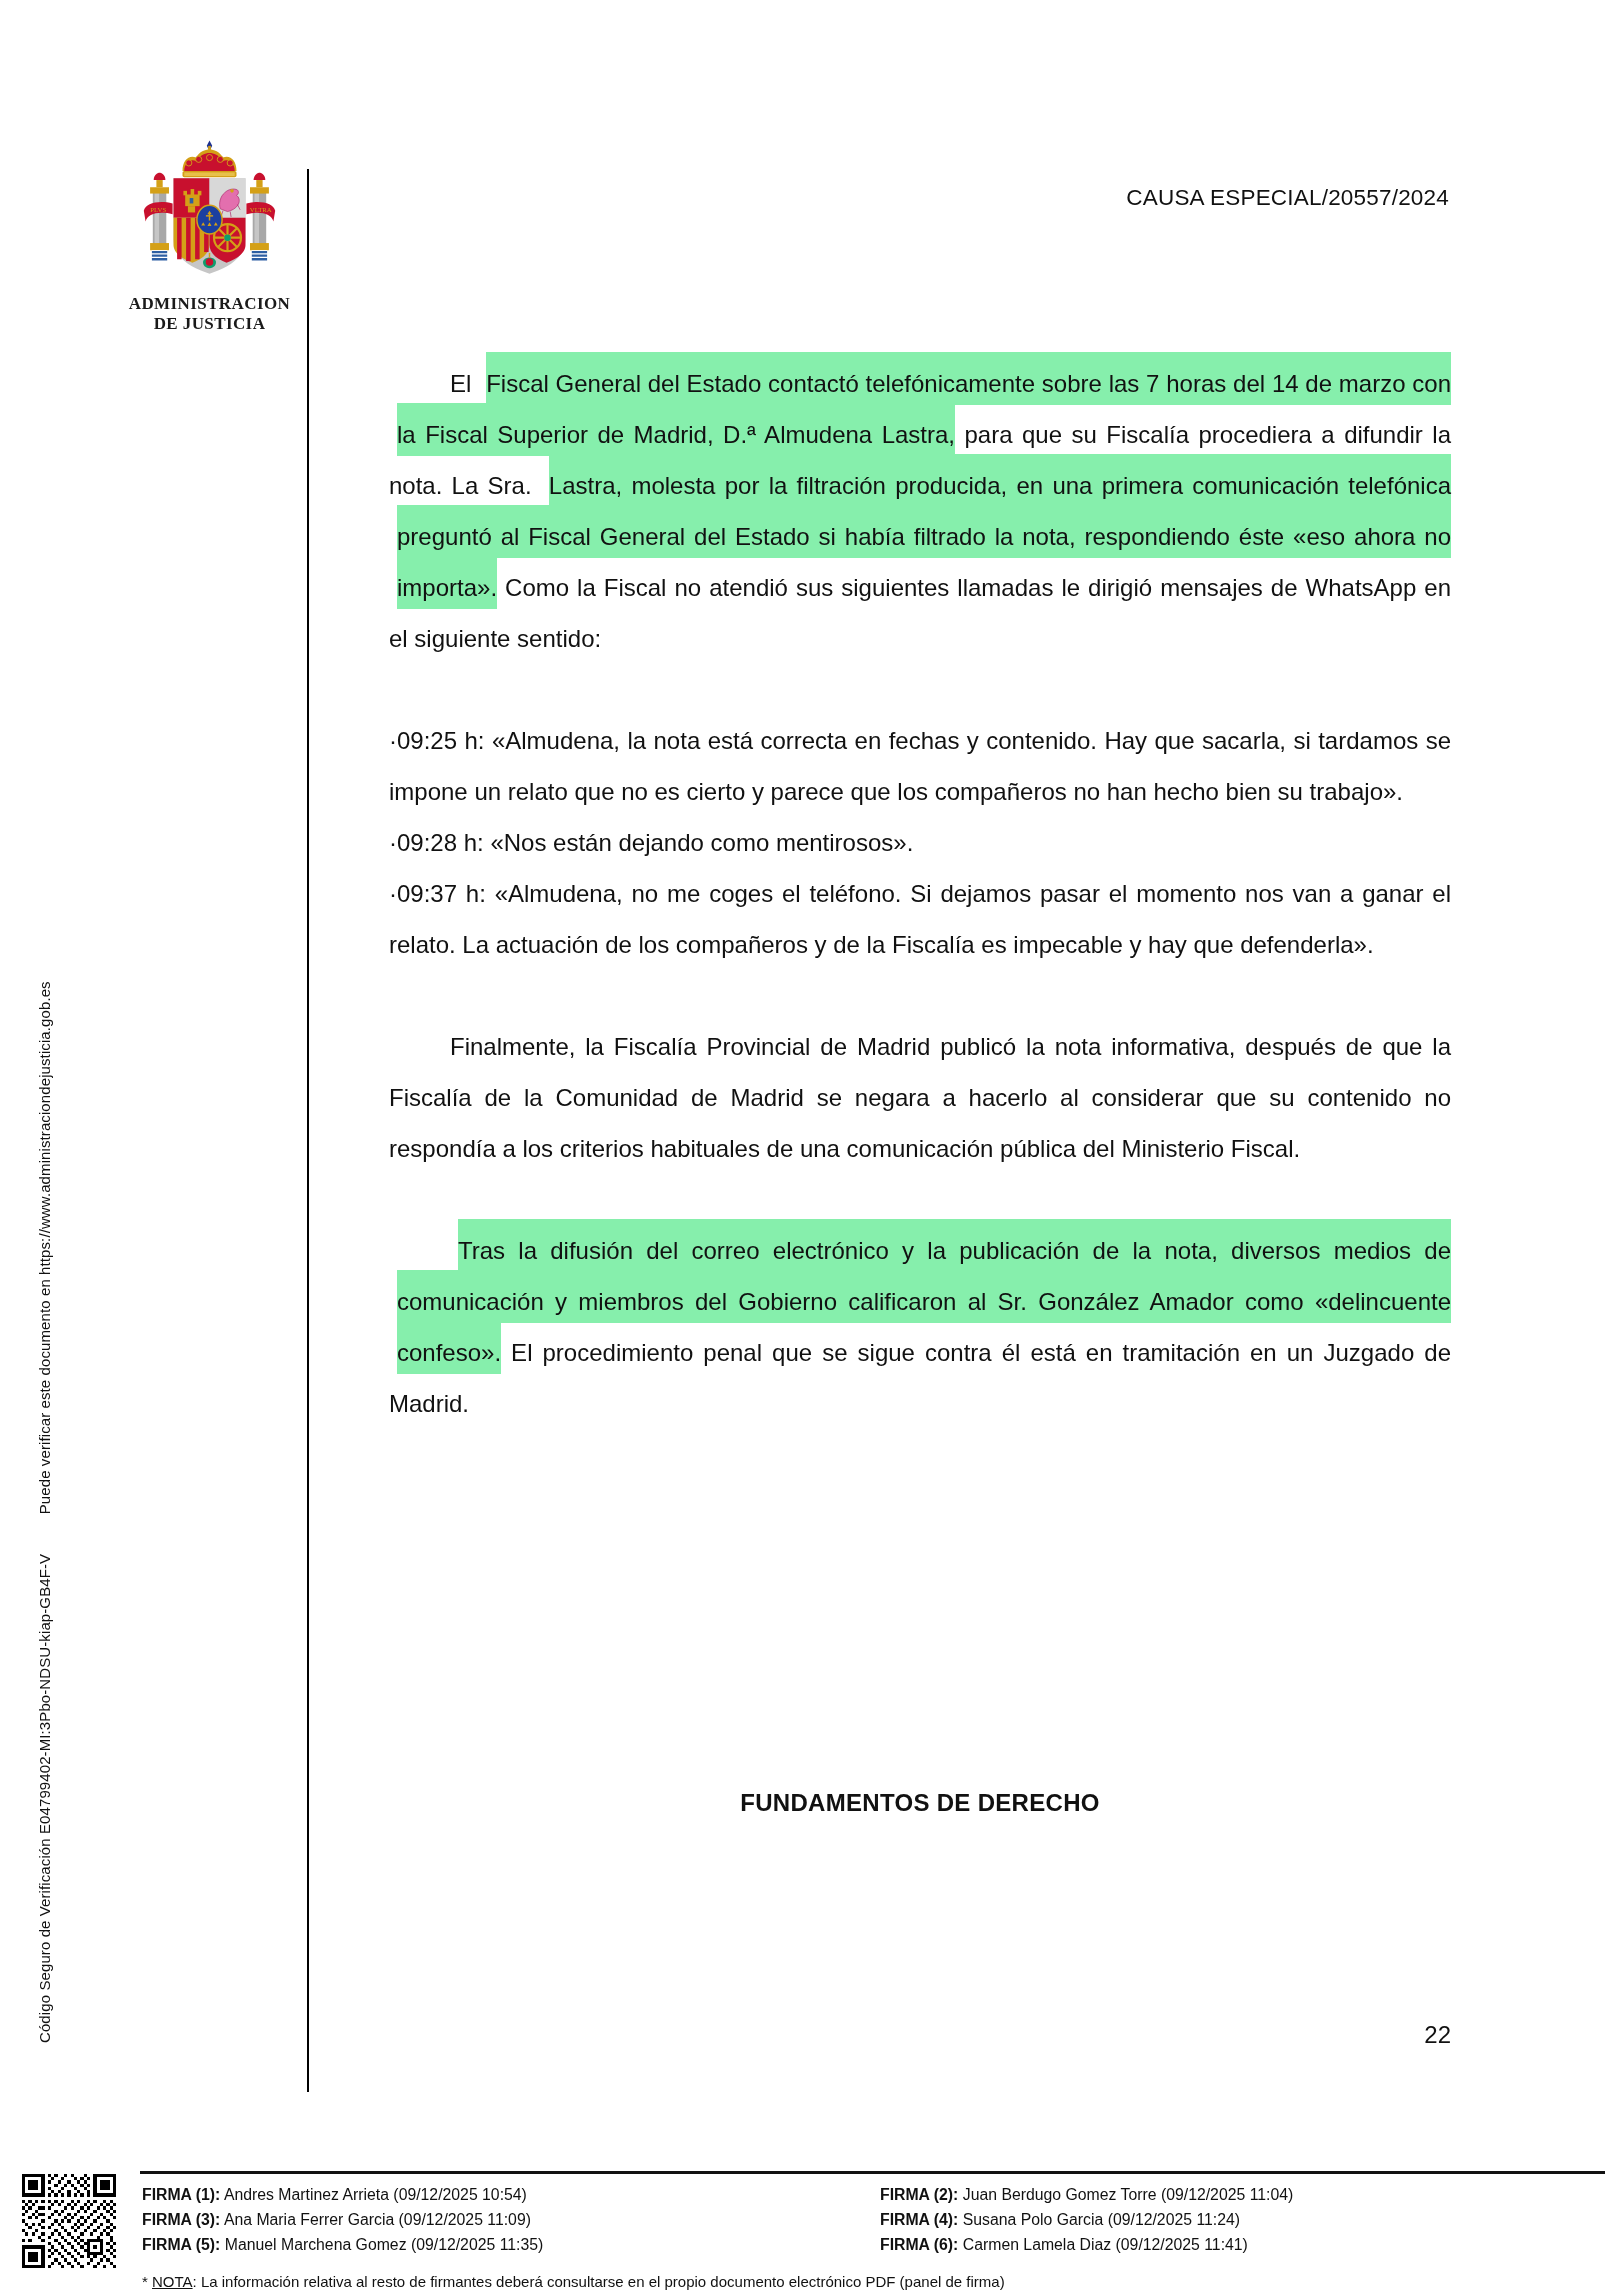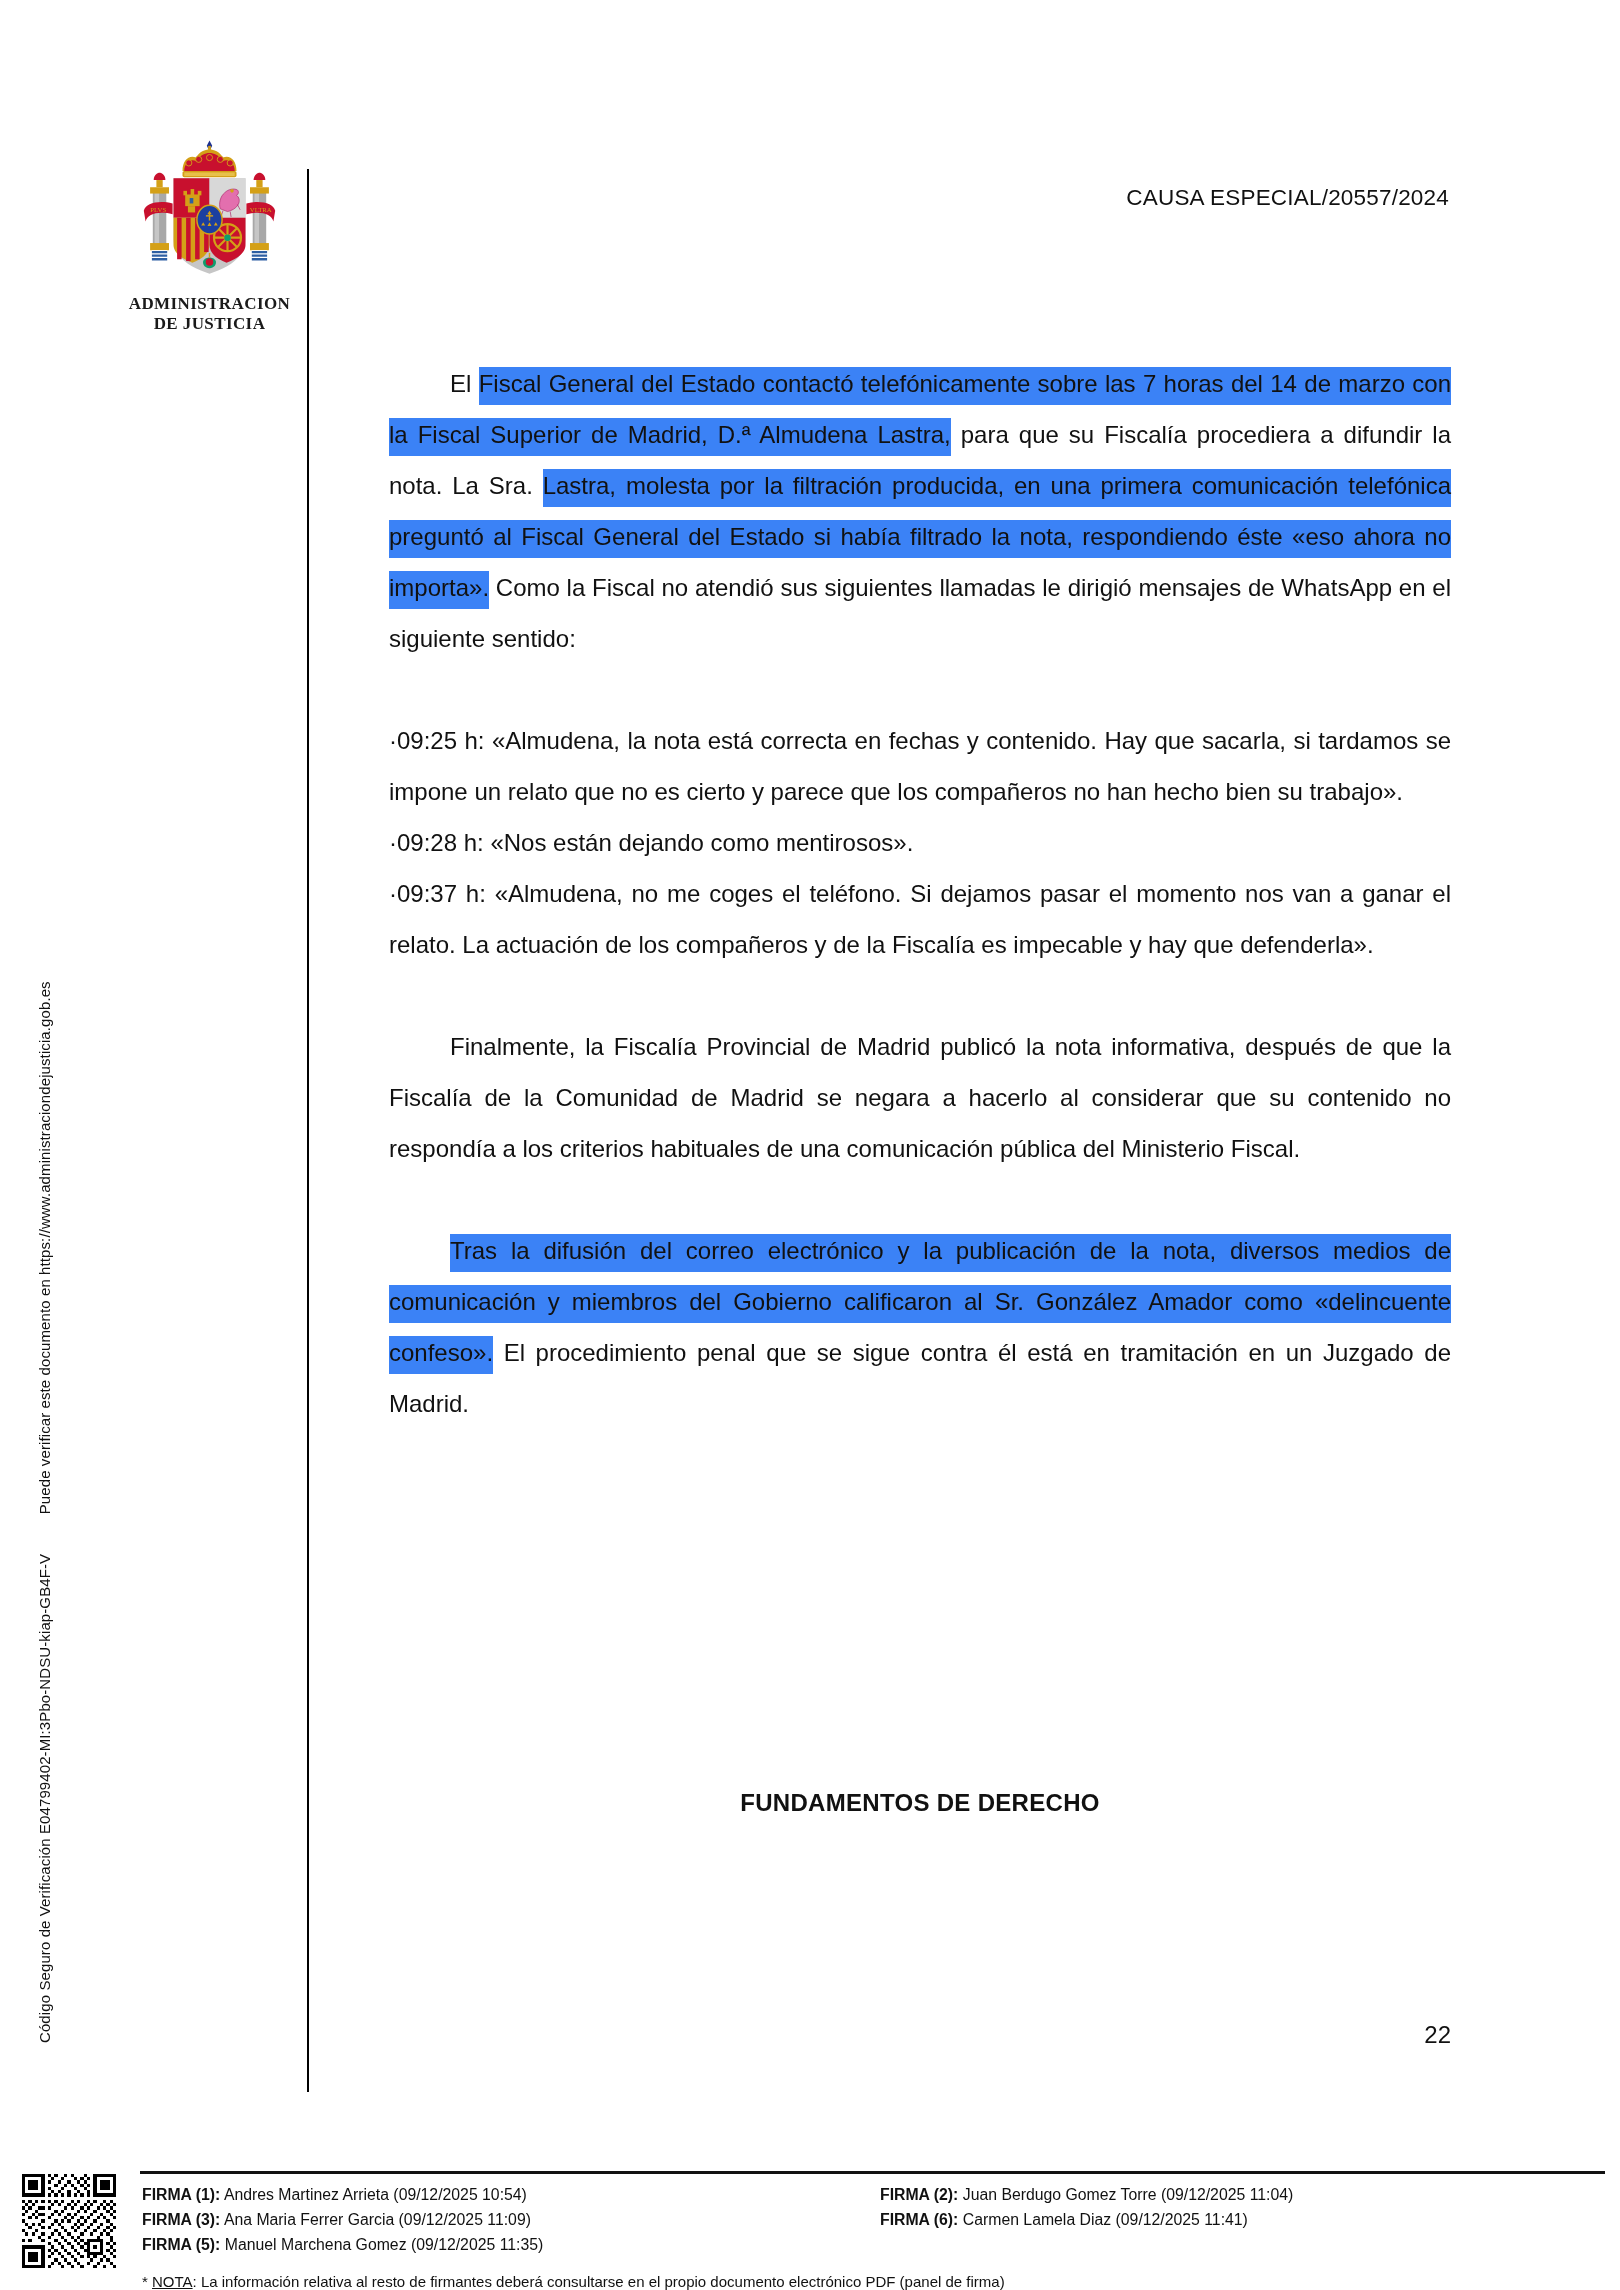--- a/index.html
+++ b/index.html
@@ -109,24 +109,25 @@
   .para {
     text-align: justify;
     text-justify: inter-word;
     margin: 0;
   }
   .para.indent { text-indent: 61px; }
   .spacer-lg { height: 51px; }
   .spacer-md { height: 51px; }
 
   .hl {
-    background: #3b82f6;
+    background: #86efac;
     box-decoration-break: clone;
     -webkit-box-decoration-break: clone;
-    padding: 3px 0 8px 0;
+    padding: 18px 0 8px 0;
+    margin-left: 8px;
   }
 
   .bullet-line {
     text-align: justify;
     text-justify: inter-word;
     margin: 0;
   }
   .bullet-line.nojust { text-align: left; }
 
   .section-title {
@@ -577,20 +578,21 @@
   <div class="footer-rule"></div>
   <div class="footer">
     <div class="footer-cols">
       <div class="footer-col">
         <div class="fl"><b>FIRMA (1):</b> <span>Andres Martinez Arrieta (09/12/2025 10:54)</span></div>
         <div class="fl"><b>FIRMA (3):</b> <span>Ana Maria Ferrer Garcia (09/12/2025 11:09)</span></div>
         <div class="fl"><b>FIRMA (5):</b> <span>Manuel Marchena Gomez (09/12/2025 11:35)</span></div>
       </div>
       <div class="footer-col right">
         <div class="fl"><b>FIRMA (2):</b> <span>Juan Berdugo Gomez Torre (09/12/2025 11:04)</span></div>
+        <div class="fl"><b>FIRMA (4):</b> <span>Susana Polo Garcia (09/12/2025 11:24)</span></div>
         <div class="fl"><b>FIRMA (6):</b> <span>Carmen Lamela Diaz (09/12/2025 11:41)</span></div>
       </div>
     </div>
     <div class="footer-note"><span>* </span><span class="u">NOTA</span><span>: La información relativa al resto de firmantes deberá consultarse en el propio documento electrónico PDF (panel de firma)</span></div>
   </div>
 
 </div>
 
 
 </body></html>

